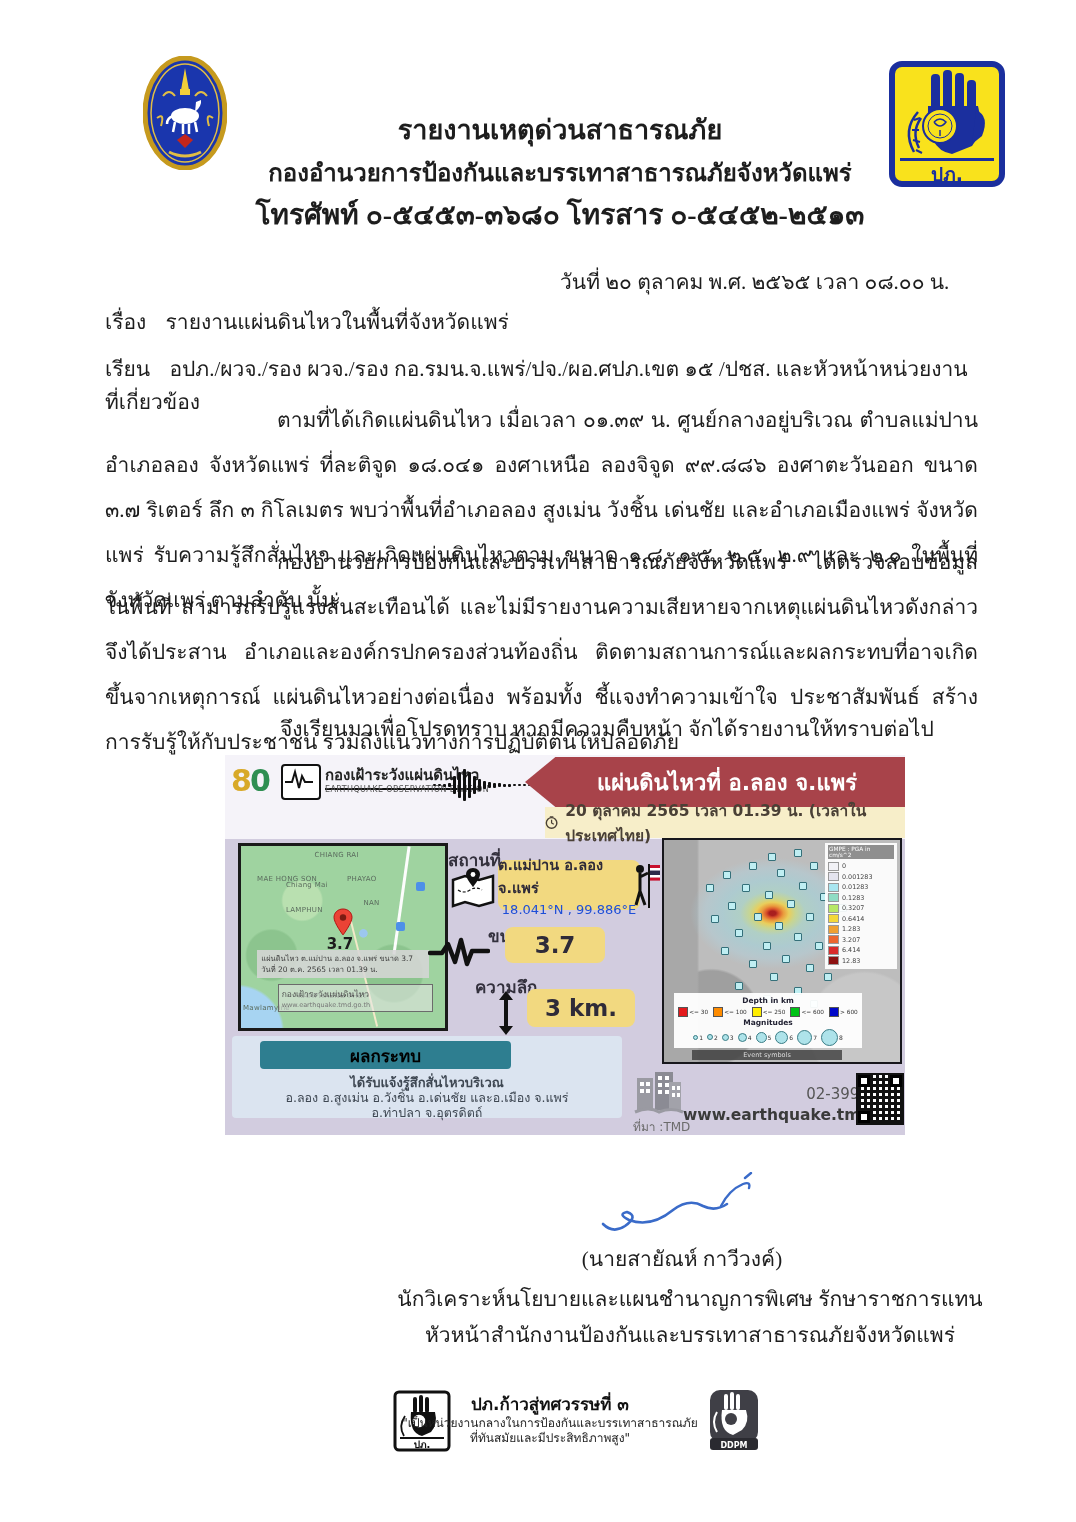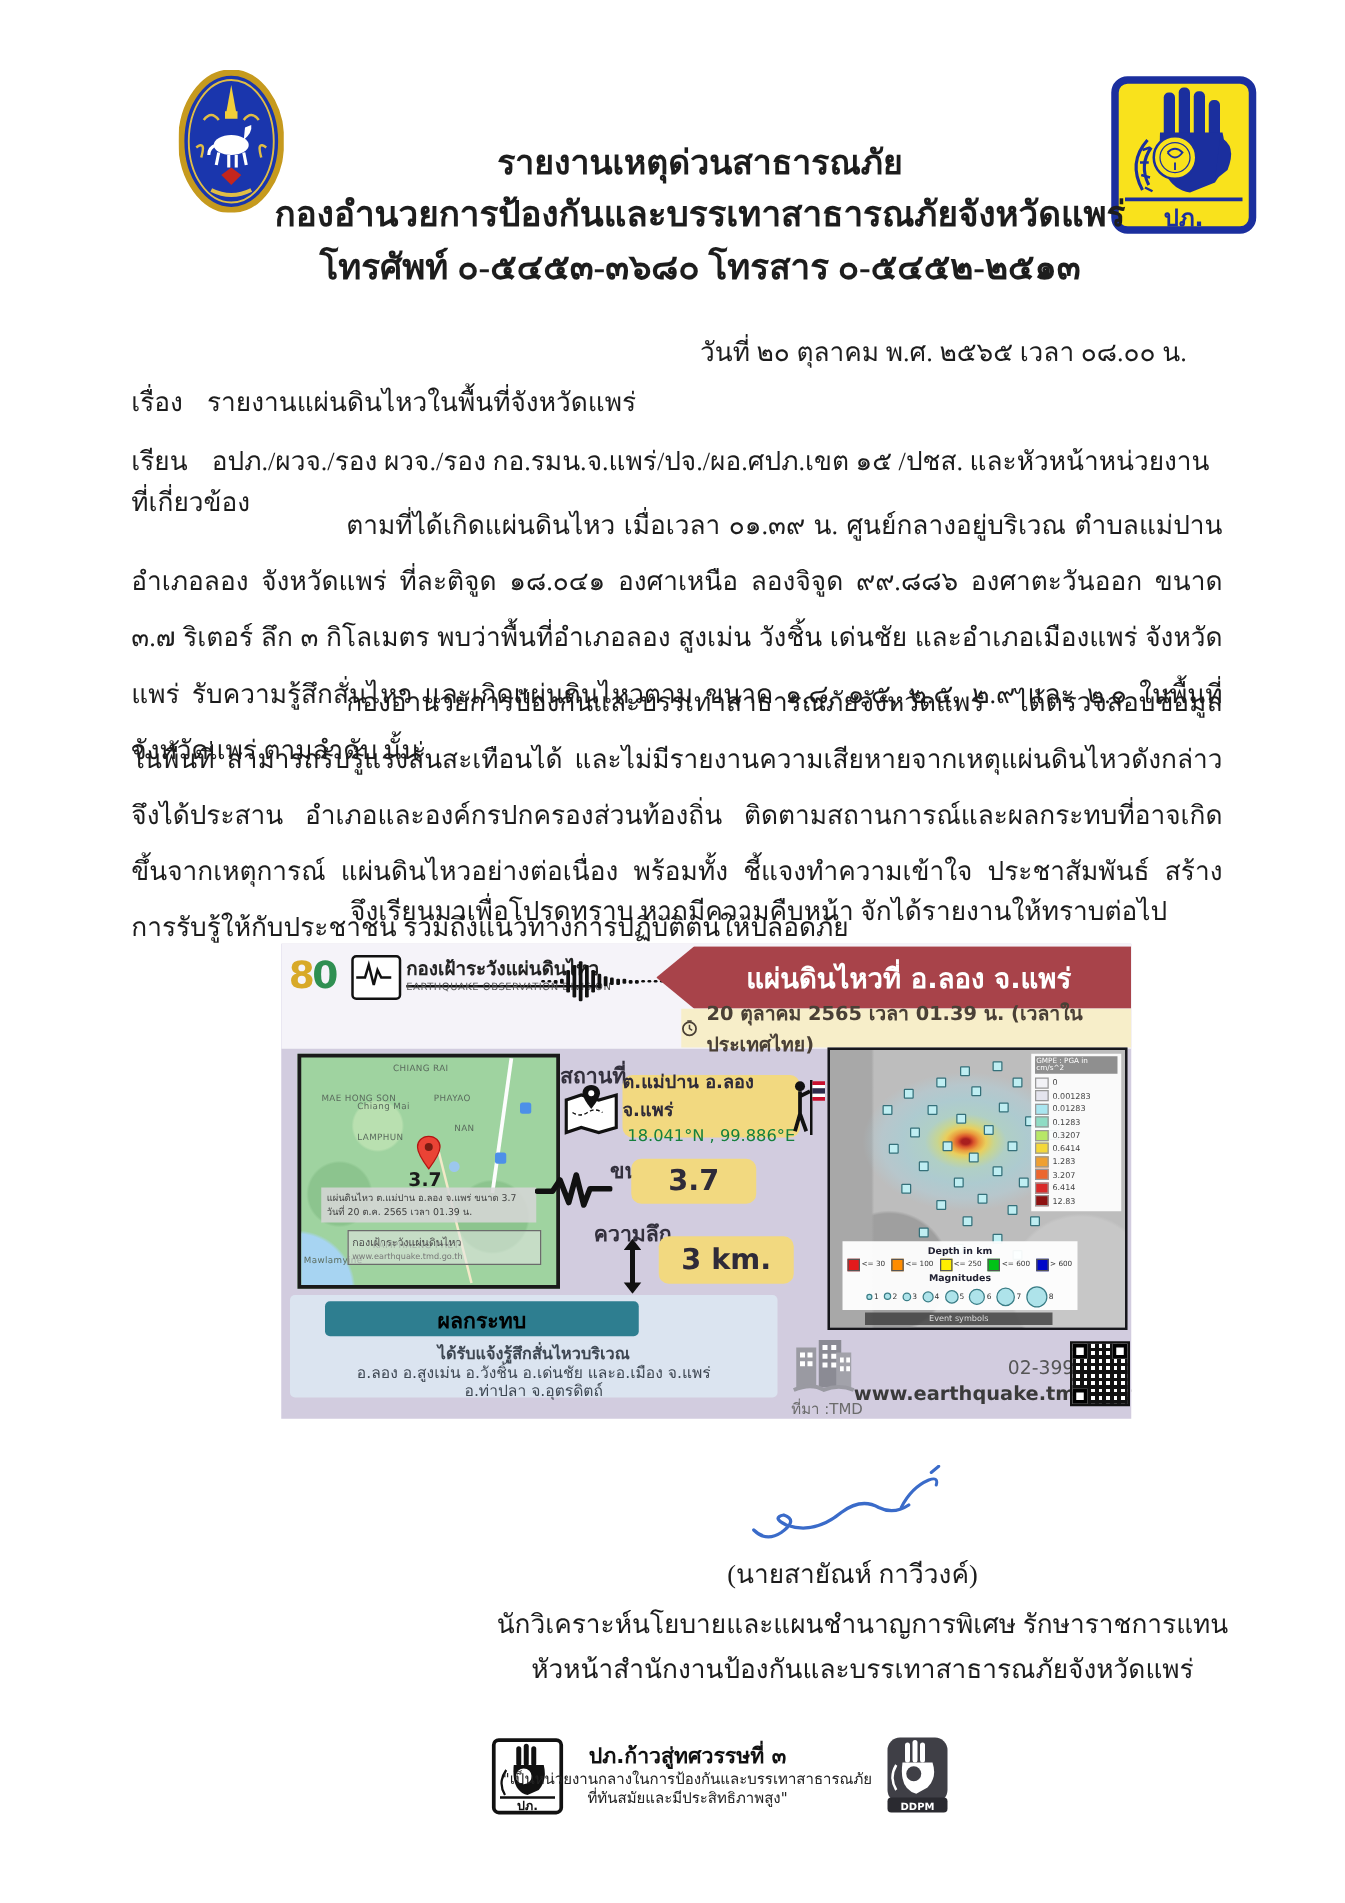--- a/index.html
+++ b/index.html
@@ -2,21 +2,21 @@
 <html><head>
 <meta charset="utf-8">
 <style>
   html,body{margin:0;padding:0;background:#ffffff;}
   .page{position:relative;width:1076px;height:1522px;background:#ffffff;overflow:hidden;
         font-family:"Liberation Serif", serif;color:#1d1d1d;}
   .abs{position:absolute;}
   
   .hdr-titles{position:absolute;left:80px;right:36px;top:108px;text-align:center;}
   .hdr-title1{font-size:27px;font-weight:bold;line-height:44px;}
-  .hdr-title2{font-size:28px;font-weight:bold;line-height:42px;}
+  .hdr-title2{font-size:24px;font-weight:bold;line-height:42px;}
   .hdr-title3{font-size:28px;font-weight:bold;line-height:42px;}
   
   .date-line{position:absolute;left:560px;top:265px;font-size:21px;}
   .line-row{position:absolute;left:105px;right:100px;font-size:21px;}
   .para{position:absolute;left:105px;right:98px;font-size:21px;line-height:45px;
         text-align:justify;text-indent:172px;}
   .closing{position:absolute;left:280px;top:712px;font-size:21px;}
   .lbl-gap{margin-right:14px;}
   
   .ig{position:absolute;left:225px;top:755px;width:680px;height:380px;background:#d2ccdf;
@@ -60,21 +60,21 @@
   .gmap-caption{position:absolute;left:8%;top:57%;width:80%;background:rgba(214,214,214,.88);
                 padding:3px 4px;font-size:7.5px;color:#3c3c3c;line-height:11px;}
   .gmap-wm{position:absolute;left:18%;top:76%;width:72%;border:1px solid #6b6b6b;
            background:rgba(230,230,230,.55);padding:2px 3px;font-size:8.5px;color:#4c4c4c;}
   .gmap-wm small{display:block;font-size:6.5px;color:#777;}
   
   .c-label{position:absolute;font-size:17px;font-weight:bold;color:#33303d;}
   .yellow-box{position:absolute;background:#f2d980;border-radius:8px;
               display:flex;flex-direction:column;align-items:center;justify-content:center;}
   .loc-line1{font-size:14.5px;font-weight:bold;color:#2f2b38;}
-  .loc-line2{font-size:13px;color:#15803d;margin-top:3px;}
+  .loc-line2{font-size:13px;color:#1d4ed8;margin-top:3px;}
   .big-val{font-size:23px;font-weight:bold;color:#2f2b38;}
   
   .smap{position:absolute;left:437px;top:83px;width:236px;height:222px;background:#bdbdbd;
         border:2px solid #17171c;overflow:hidden;}
   .sm-terrain{position:absolute;inset:0;background:
      linear-gradient(90deg,#a8a8a8 0 14%,transparent 15%),
      radial-gradient(circle at 20% 80%, #9f9f9f 0 18%, transparent 19%),
      radial-gradient(circle at 85% 85%, #c7c7c7 0 20%, transparent 21%);}
   .sm-blob{position:absolute;inset:0;background:
      radial-gradient(closest-side at 46% 33%, rgba(168,22,22,.95) 0 3%,

